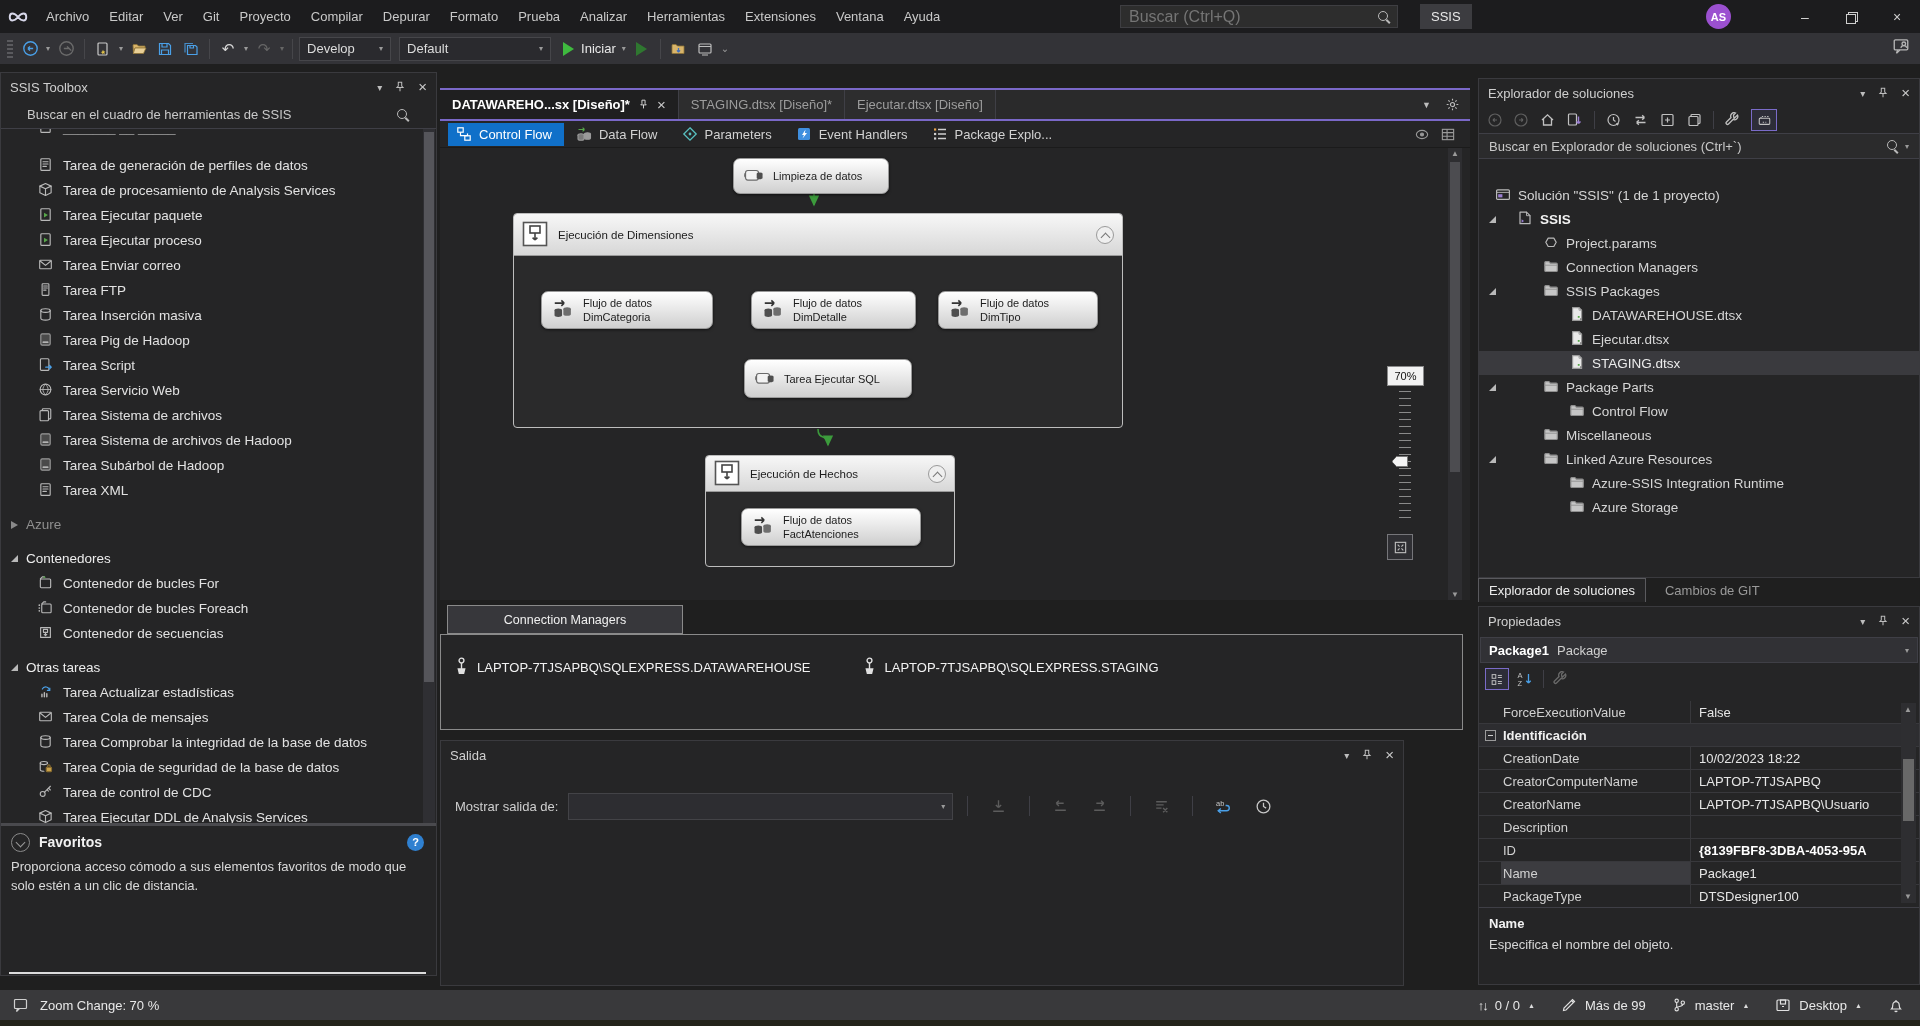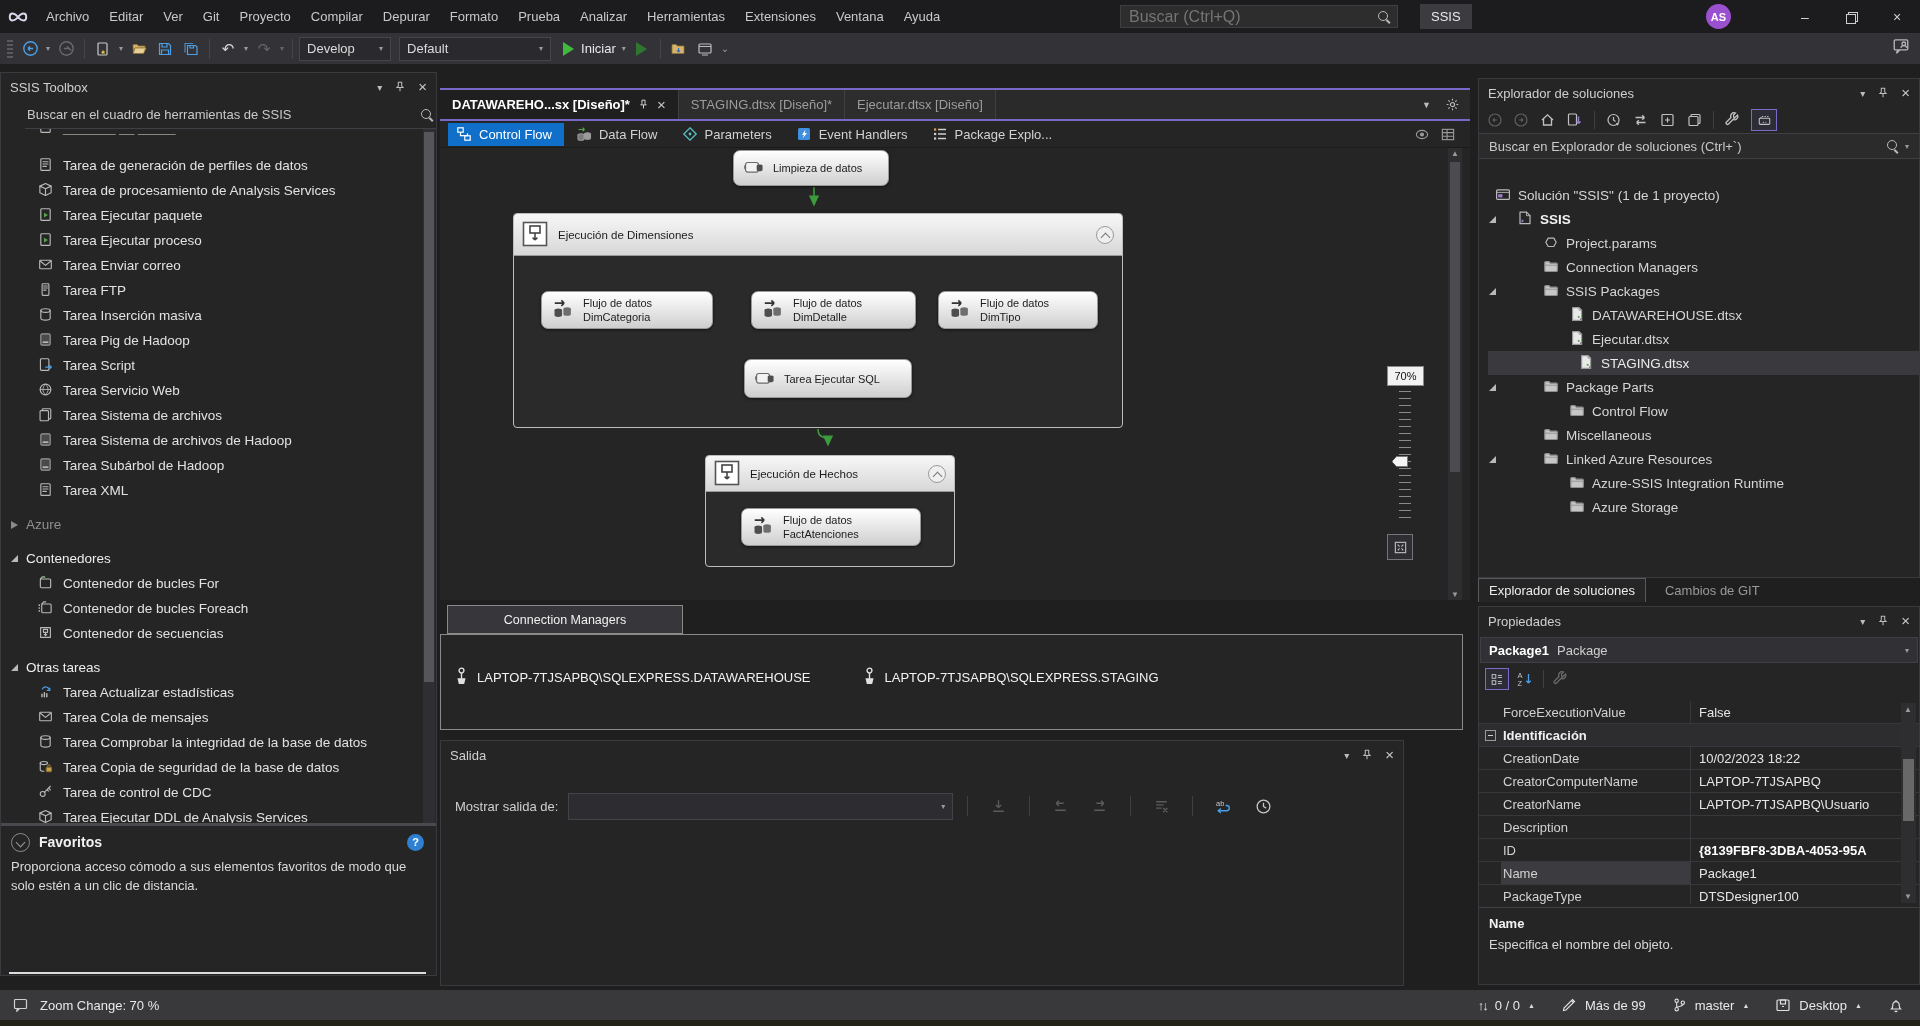--- a/index.html
+++ b/index.html
@@ -38,21 +38,21 @@
   .play-outline { width:0; height:0; border-left:11px solid #2f8f2f; border-top:7px solid transparent; border-bottom:7px solid transparent; opacity:.75; }
   .undo-glyph { font-size:15px; color:#d8d8d8; } .redo-glyph { font-size:15px; color:#666; }
   .feedback { position:absolute; right:10px; top:37px; }
   
   .panel-title-row { display:flex; align-items:center; height:28px; padding:0 9px; color:#cfcfcf; }
   .panel-hicons { margin-left:auto; display:flex; align-items:center; gap:12px; color:#bdbdbd; }
   .hico { font-size:10px; color:#bdbdbd; }
   .close-glyph { font-size:15px; line-height:10px; color:#c9c9c9; }
   
   .toolbox { position:absolute; left:0; top:72px; width:437px; height:904px; background:#252526; border:1px solid #3a3a3e; }
-  .tbx-search { height:28px; display:flex; align-items:center; padding:0 2px; color:#c9c9c9; border-bottom:1px solid #3f3f46;margin-left:24px; }
+  .tbx-search { height:28px; display:flex; align-items:center; padding:0 26px; color:#c9c9c9; border-bottom:1px solid #3f3f46; }
   .tbx-search .mag { margin-left:auto; }
   .tbx-list { position:absolute; left:0; top:56px; width:423px; height:694px; overflow:hidden; padding-top:24px; }
   .tbx-row { height:25px; display:flex; align-items:center; gap:10px; padding-left:37px; color:#e2e2e2; font-size:13.5px; white-space:nowrap; }
   .tbx-sec { height:25px; margin-top:9px; display:flex; align-items:center; gap:8px; padding-left:10px; color:#ededed; font-size:13.5px; }
   .tbx-sec.dim { color:#8f8f8f; }
   .exp-open { width:0; height:0; border-bottom:7px solid #b9b9b9; border-left:7px solid transparent; }
   .exp-closed { width:0; height:0; border-left:7px solid #8a8a8a; border-top:4.5px solid transparent; border-bottom:4.5px solid transparent; }
   .tbx-partial { height:24px; margin-top:-24px; overflow:hidden; position:relative; }
   .tbx-partial .tbx-row { position:absolute; top:-14px; left:0; right:0; }
   .tbx-scroll { position:absolute; right:1px; top:56px; width:12px; height:694px; background:#2f2f33; }
@@ -86,38 +86,38 @@
   .zoom-ticks { position:absolute; left:959px; top:243px; width:12px; height:132px; background:repeating-linear-gradient(to bottom,#8a8a8a 0 1px,transparent 1px 7px); }
   .zoom-thumb { position:absolute; left:952px; top:308px; width:16px; height:11px; background:#f4f4f4; border:1px solid #777; clip-path:polygon(0 50%,32% 0,100% 0,100% 100%,32% 100%); }
   .fit-btn { position:absolute; left:947px; top:386px; width:26px; height:26px; background:#2f2f33; border:1px solid #76767a; display:flex; align-items:center; justify-content:center; }
   .cv-scroll { position:absolute; left:1008px; top:0; width:14px; height:452px; background:#2e2e31; }
   .cv-scroll .thumb { position:absolute; left:2px; top:14px; width:10px; height:310px; background:#4c4c50; }
   .cv-up,.cv-dn { position:absolute; left:3px; font-size:8px; color:#9a9a9a; }
   .cv-up { top:1px; } .cv-dn { bottom:1px; }
   
   .connmgr { position:absolute; left:0; top:528px; width:1030px; height:132px; }
   .conn-chip { position:absolute; left:7px; top:5px; width:236px; height:29px; background:#37373b; border:1px solid #8a8a8a; color:#f0f0f0; display:flex; align-items:center; justify-content:center; font-size:12.5px; }
-  .conn-pane { position:absolute; left:0; top:34px; width:1023px; height:96px; background:#252526; border:1px solid #8a8a8a; display:flex; align-items:flex-start; gap:52px; padding:32px 0 0 14px; }
+  .conn-pane { position:absolute; left:0; top:34px; width:1023px; height:96px; background:#252526; border:1px solid #8a8a8a; display:flex; align-items:flex-start; gap:52px; padding:22px 0 0 14px; }
   .conn-item { display:flex; align-items:center; gap:9px; color:#f2f2f2; font-size:13px; font-weight:500; }
   
   .output { position:absolute; left:0; top:668px; width:964px; height:246px; background:#252526; border:1px solid #3a3a3e; }
   .out-row { display:flex; align-items:center; padding:0 14px; height:30px; margin-top:22px; gap:10px; color:#cfcfcf; }
   .out-combo { width:385px; height:27px; background:#2d2d31; border:1px solid #434347; display:flex; align-items:center; }
   .out-combo .cc { margin-left:auto; padding-right:7px; color:#9a9a9a; font-size:8px; }
   .out-icons { display:flex; align-items:center; gap:22px; margin-left:4px; }
   .oisep { width:1px; height:20px; background:#3f3f46; }
   
   .rightcol { position:absolute; left:1478px; top:72px; width:442px; height:916px; }
   .solution { position:absolute; left:0; top:6px; width:442px; height:500px; background:#252526; border:1px solid #3a3a3e; }
   .se-toolbar { height:26px; display:flex; align-items:center; gap:10px; padding:0 8px; }
   .se-search { height:26px; display:flex; align-items:center; padding:0 10px; background:#2b2b2c; border-top:1px solid #3f3f46; border-bottom:1px solid #3f3f46; color:#c9c9c9; }
   .se-search .mag { margin-left:auto; }
   .tree { position:absolute; left:0; top:104px; width:440px; bottom:0; overflow:hidden; }
   .trow { position:relative; height:24px; display:flex; align-items:center; color:#d6d6d6; font-size:13.5px; white-space:nowrap; }
-  .trow.sel { background:#3a3a3e; color:#ececec;margin-left:9px; }
+  .trow.sel { background:#3a3a3e; color:#ececec; }
   .trow .texp { position:absolute; left:10px; }
   .trow .tico { position:absolute; top:3px; }
   .trow .tlbl { position:absolute; }
   .trow.bold .tlbl { font-weight:bold; color:#f2f2f2; }
   .se-tabs { position:absolute; left:0; top:506px; width:442px; height:24px; display:flex; gap:9px; }
   .se-tab { padding:0 10px; height:24px; display:flex; align-items:center; color:#9a9a9a; }
   .se-tab.active { border:1px solid #5a5a5e; border-bottom:none; background:#252526; color:#ececec; }
   
   .props { position:absolute; left:0; top:534px; width:442px; height:379px; background:#252526; border:1px solid #3a3a3e; }
   .obj-row { height:26px; margin:2px 1px; background:#313135; border:1px solid #3f3f46; display:flex; align-items:center; padding:0 8px; gap:8px; }
@@ -599,21 +599,21 @@
       <svg class="arrow-svg" width="1030" height="452">
         <defs>
             <marker id="arr" markerWidth="9" markerHeight="9" refX="6" refY="3.2" orient="auto">
               <path d="M0 0 L7 3.2 L0 6.4 z" fill="#3c9b3c"></path>
             </marker>
           </defs>
         <path d="M374 39 V57" stroke="#3c9b3c" stroke-width="1.6" fill="none" marker-end="url(#arr)"></path>
         <path d="M378 281 c0 12 10 4 10 16" stroke="#3c9b3c" stroke-width="1.6" fill="none" marker-end="url(#arr)"></path>
       </svg>
 
-      <div class="task" style="left:293px; top:2px; width:156px; height:36px;">
+      <div class="task" style="left:293px; top:10px; width:156px; height:36px;">
         <span id="ico-sql-top"><svg width="22" height="18" viewBox="0 0 18 16">
               <rect x="1.5" y="4" width="11.5" height="8.5" rx="2" fill="#f2f2f2" stroke="#6a6a6a"></rect>
               <path d="M1.5 6.2c-1.1 0-1.1 4 0 4M13 6.2c1.1 0 1.1 4 0 4" fill="none" stroke="#6a6a6a"></path>
               <ellipse cx="14" cy="6.8" rx="2.6" ry="1.1" fill="#4e4e4e"></ellipse>
               <path d="M11.4 6.8v3.8c0 .6 1.2 1.1 2.6 1.1s2.6-.5 2.6-1.1V6.8" fill="#4e4e4e"></path>
             </svg></span>
         <span>Limpieza de datos</span>
       </div>
 
       <div class="sscontainer" style="left:73px; top:65px; width:610px; height:215px;">

